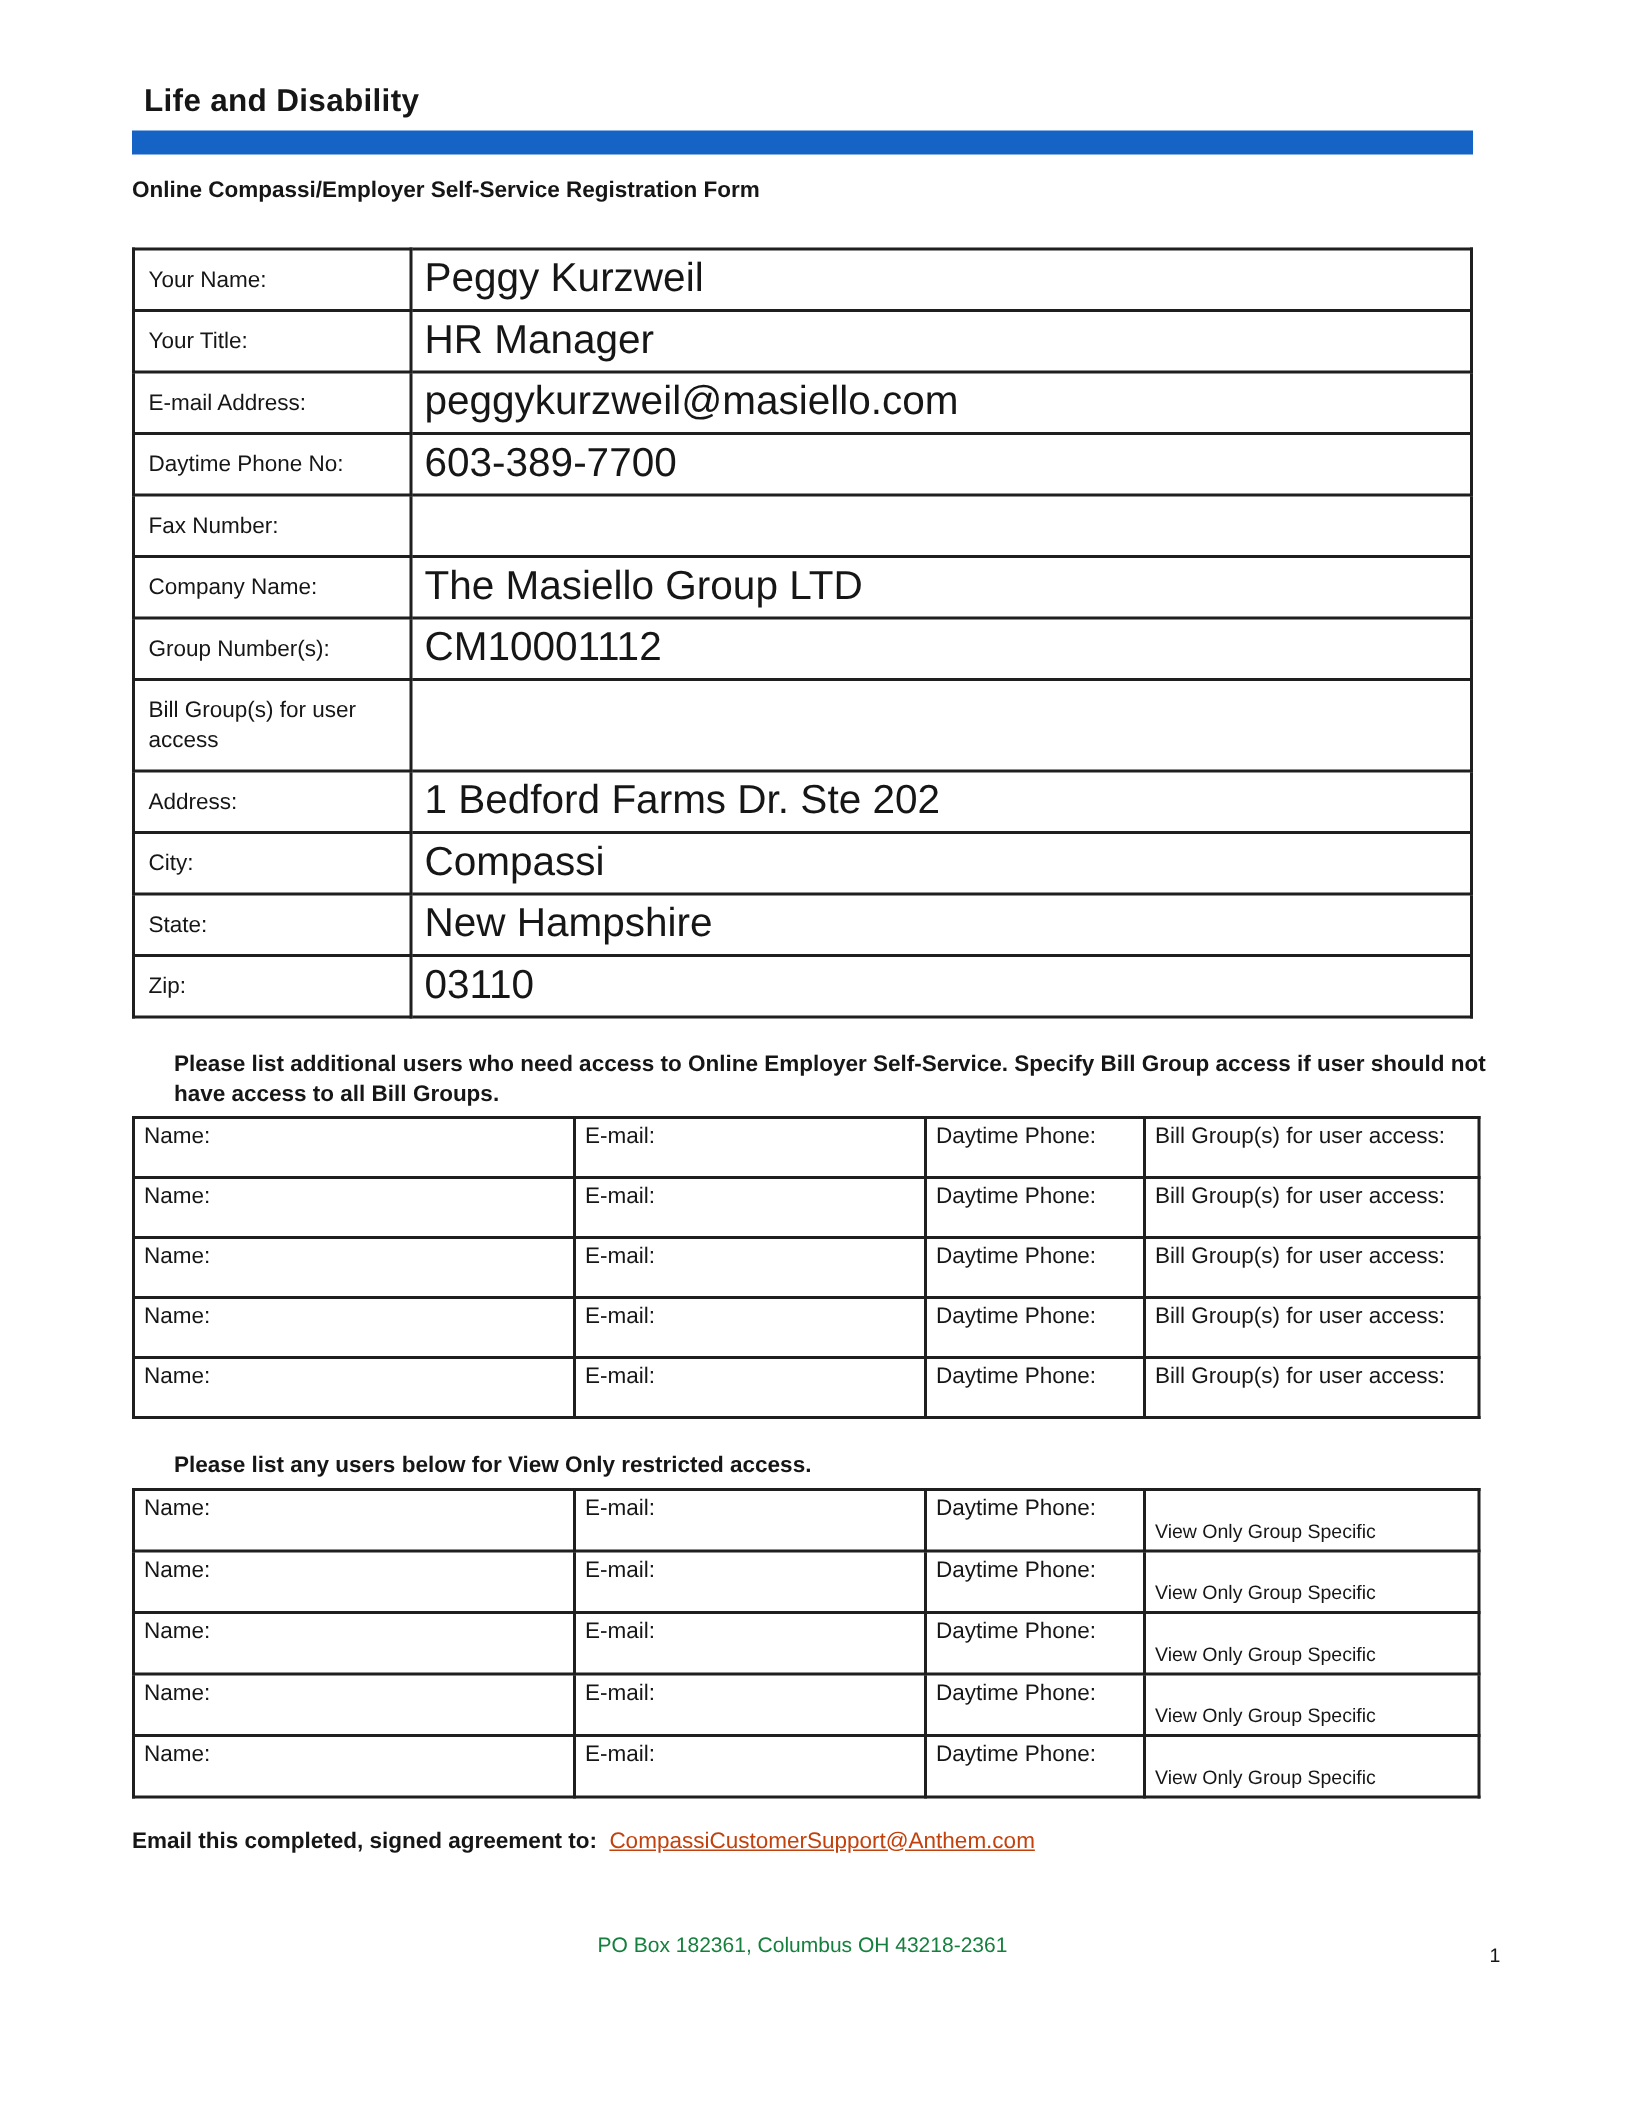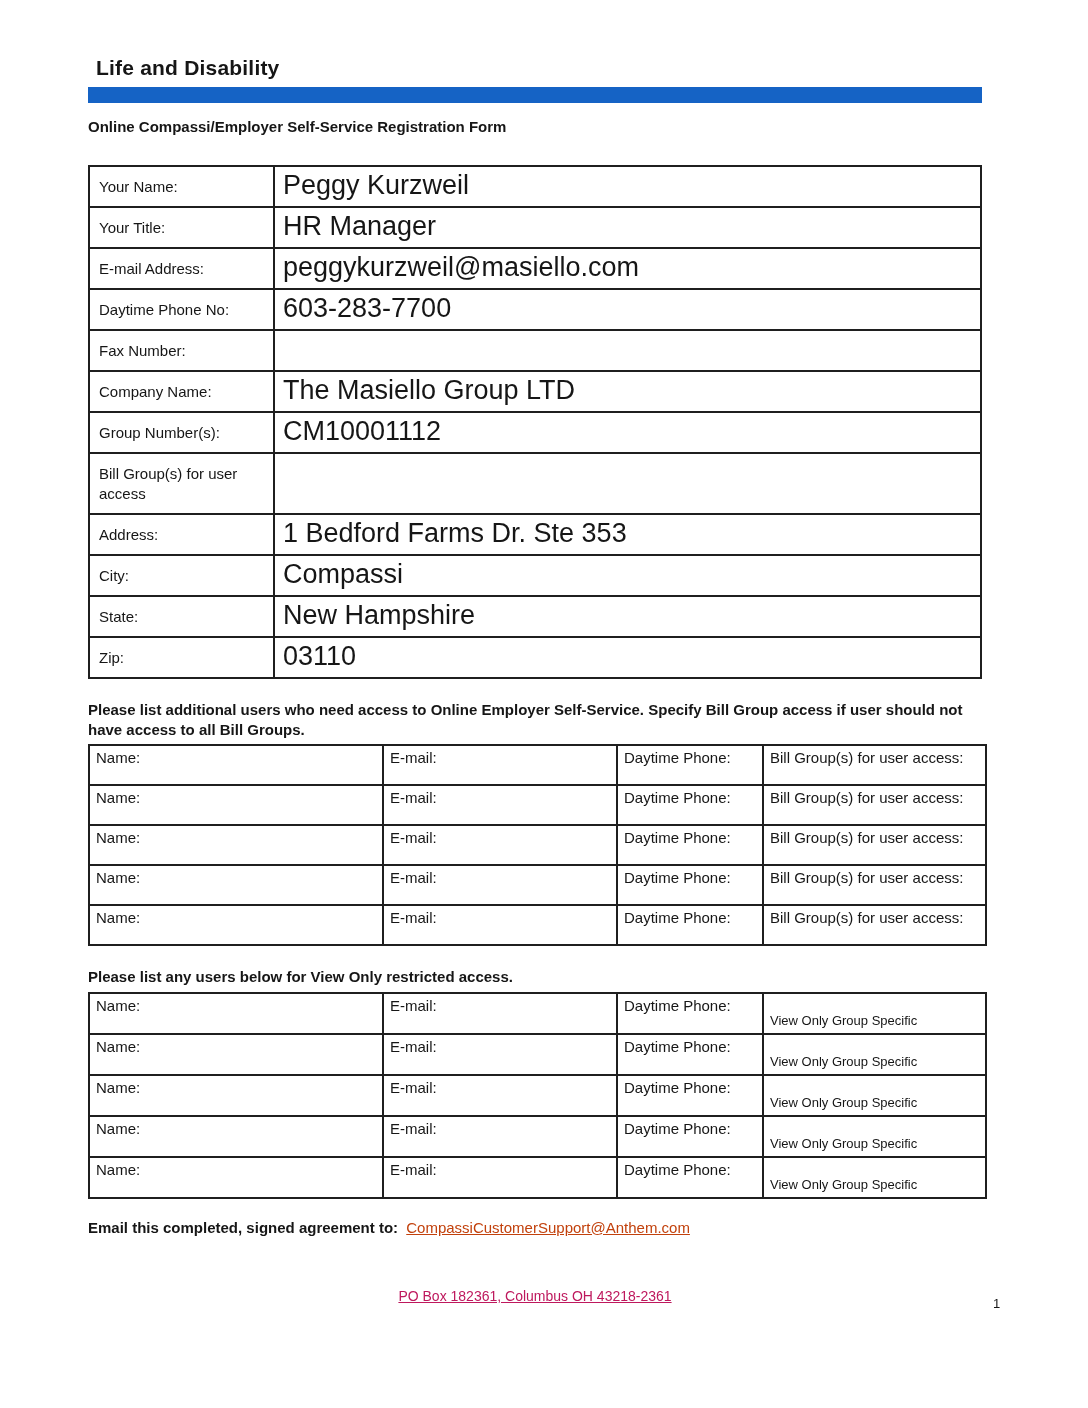--- a/index.html
+++ b/index.html
@@ -33,21 +33,21 @@
     line-height: 1.3;
   }
   .t1 .val {
     font-size: 27px; padding: 1px 8px 4px 8px;
     vertical-align: middle; line-height: 1.05;
     white-space: nowrap; overflow: hidden;
   }
 
   .intro {
     font-weight: bold; font-size: 15px;
-    margin-top: 21px; width: 912px; line-height: 1.3;
+    margin-top: 21px; width: 912px; line-height: 1.3; margin-left: 28px;
   }
 
   
   .t2, .t3 { margin-top: 5px; width: 897px; table-layout: fixed; }
   .t2 td, .t3 td {
     font-size: 15px; vertical-align: top;
     padding: 2px 6px; height: 40px; line-height: 1.3;
   }
   .t3 tr { height: 41px; }
   .t3 .vo-cell { position: relative; }
@@ -55,21 +55,21 @@
     position: absolute; left: 6px; bottom: 3px;
     font-size: 13px; white-space: nowrap; text-align: center;
   }
 
   .email-line { margin-top: 20px; font-size: 15px; font-weight: bold; }
   .email-line a {
     font-weight: normal; color: #2353c4;
     text-decoration: underline; margin-left: 4px;
   }
 
-  .pobox { margin-top: 52px; width: 894px; text-align: center; font-size: 14px; color: #be185d; text-decoration: underline; }
+  .pobox { margin-top: 52px; width: 894px; text-align: center; font-size: 14px; color: #15803d; }
   .pagenum { position: absolute; left: 993px; top: 1296px; font-size: 13px; }
 </style>
 </head>
 <body>
 
 <div class="content">
 
   <div class="doc-title">Life and Disability</div>
   <div class="accent-bar" style="background: rgb(21, 99, 197);"></div>
   <div class="form-name">Online Compassi/Employer Self-Service Registration Form</div>
@@ -83,41 +83,41 @@
       <tr>
         <td class="lbl">Your Title:</td>
         <td class="val">HR Manager</td>
       </tr>
       <tr>
         <td class="lbl">E-mail Address:</td>
         <td class="val">peggykurzweil@masiello.com</td>
       </tr>
       <tr>
         <td class="lbl">Daytime Phone No:</td>
-        <td class="val">603-283-7700</td>
+        <td class="val">603-389-7700</td>
       </tr>
       <tr>
         <td class="lbl">Fax Number:</td>
         <td class="val"></td>
       </tr>
       <tr>
         <td class="lbl">Company Name:</td>
         <td class="val">The Masiello Group LTD</td>
       </tr>
       <tr>
         <td class="lbl">Group Number(s):</td>
         <td class="val">CM10001112</td>
       </tr>
       <tr class="tall">
         <td class="lbl">Bill Group(s) for user access</td>
         <td class="val"></td>
       </tr>
       <tr>
         <td class="lbl">Address:</td>
-        <td class="val">1 Bedford Farms Dr. Ste 353</td>
+        <td class="val">1 Bedford Farms Dr. Ste 202</td>
       </tr>
       <tr>
         <td class="lbl">City:</td>
         <td class="val">Compassi</td>
       </tr>
       <tr>
         <td class="lbl">State:</td>
         <td class="val">New Hampshire</td>
       </tr>
       <tr>

